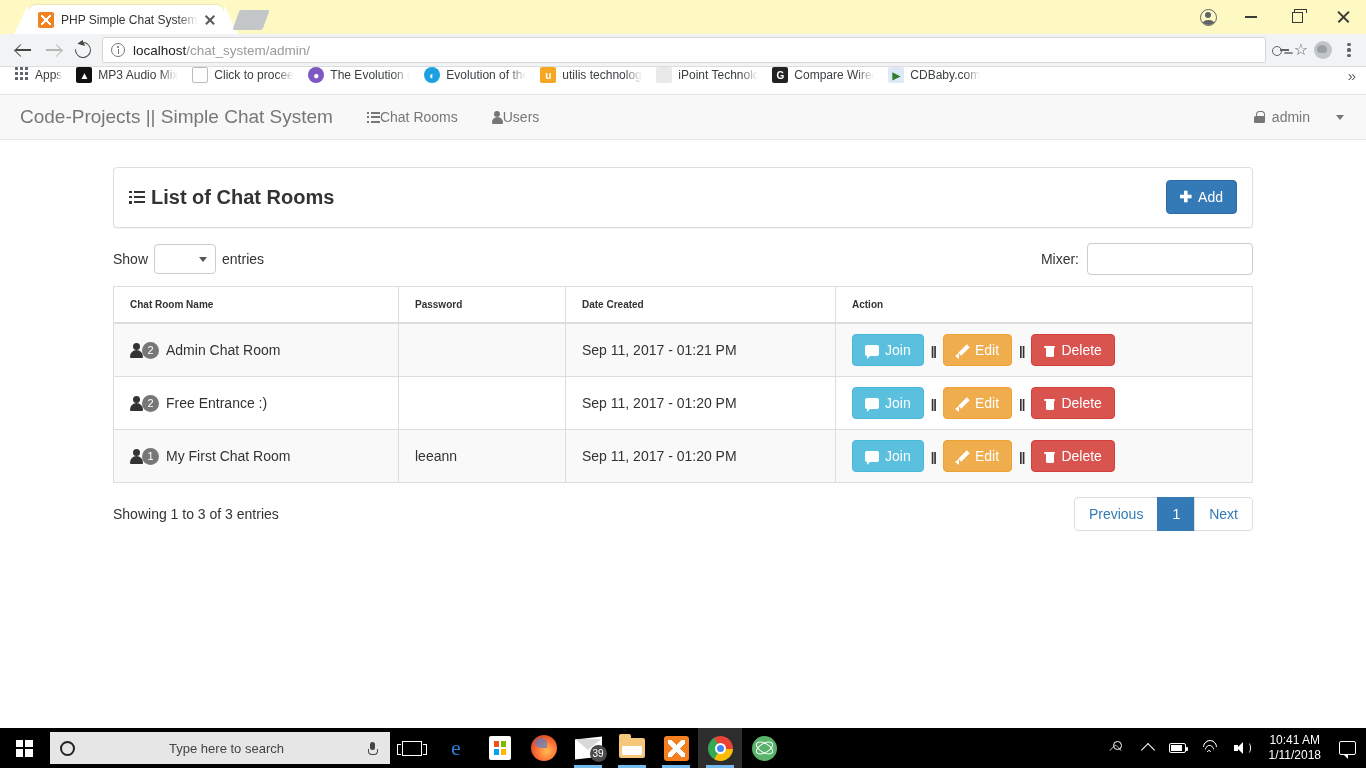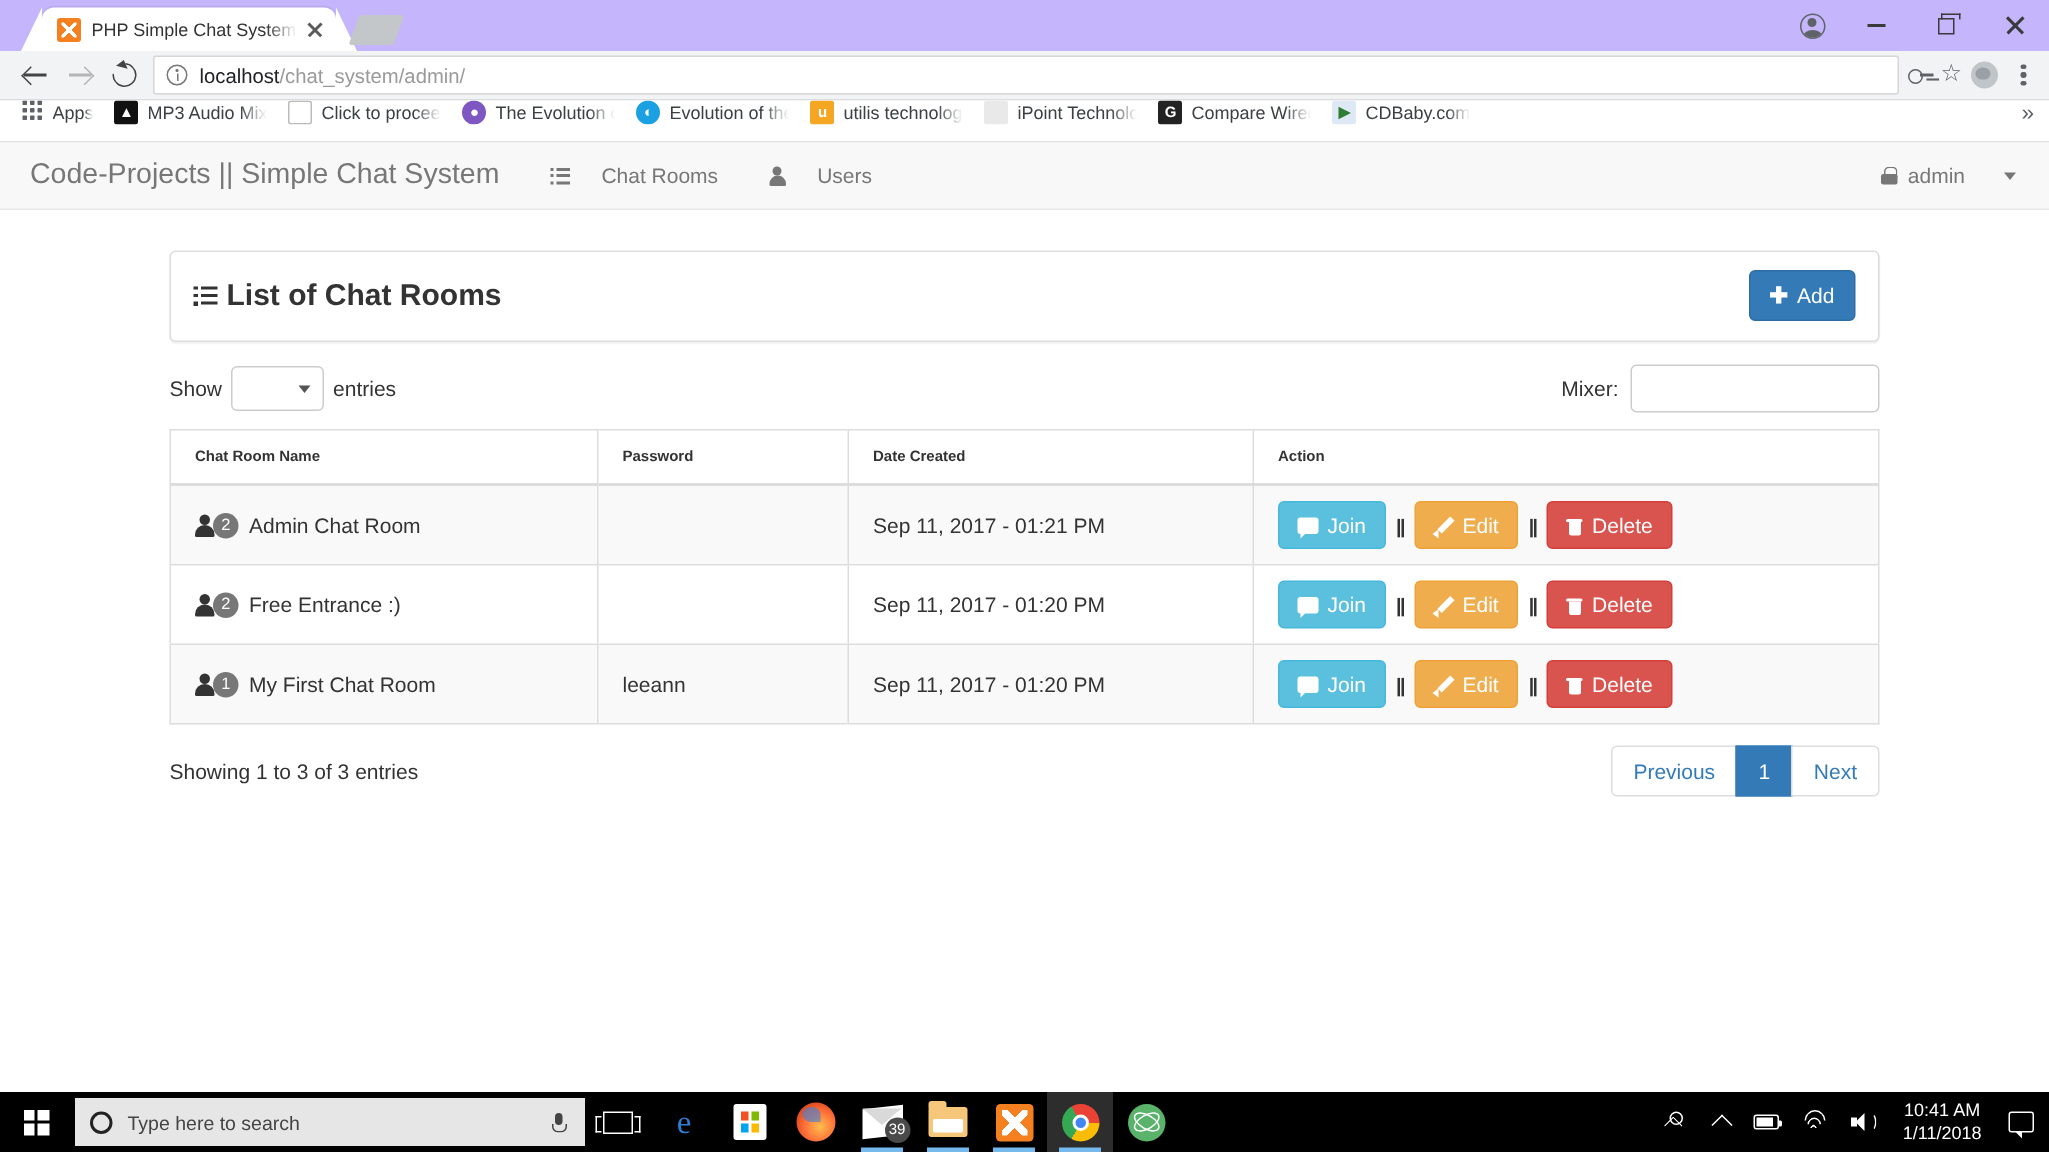--- a/index.html
+++ b/index.html
@@ -9,21 +9,21 @@
     width: 1366px; height: 768px;
     overflow: hidden;
     font-family: "Liberation Sans", sans-serif;
     background: #ffffff;
   }
 
   
   .browser { width: 1366px; height: 768px; position: relative; background:#fff; }
 
   .titlebar {
-    height: 34px; background: #c4b5fd; position: relative;
+    height: 34px; background: #fef9c3; position: relative;
     display: flex; align-items: flex-end;
   }
   .tab {
     margin-left: 28px;
     width: 196px; height: 29px;
     background: #fff;
     border-radius: 8px 8px 0 0;
     display: flex; align-items: center;
     padding: 0 6px 0 10px;
     position: relative;
@@ -164,21 +164,21 @@
   .chev { position:absolute; right:10px; font-size:15px; color:#5f6368; }
 
   
   .page { background:#fff; height: 633px; overflow:hidden; }
 
   .navbar {
     height: 45px; background:#f8f8f8; border-bottom:1px solid #e7e7e7;
     display:flex; align-items:center; padding: 0 14px;
   }
   .brand { font-size:19px; color:#777; margin-right:22px; padding: 0 6px; }
-  .nav-link { font-size:14px; color:#777; margin-right: 22px; display:flex; align-items:center; gap:21px; padding: 0 6px;}
+  .nav-link { font-size:14px; color:#777; margin-right: 22px; display:flex; align-items:center; gap:0; padding: 0 6px;}
   .nav-right { margin-left:auto; display:flex; align-items:center; color:#777; font-size:14px; }
   .caret { margin-left: 26px; margin-right: 8px; width:0;height:0;border-left:4px solid transparent;border-right:4px solid transparent;border-top:5px solid #777; }
   .list-icon {
     width: 13px; height: 11px; display:inline-block; position:relative; flex:0 0 13px;
   }
   .list-icon i {
     position:absolute; left:4px; width:9px; height:2px; background:currentColor; display:block;
   }
   .list-icon i:nth-child(1){top:0;} .list-icon i:nth-child(2){top:4.5px;} .list-icon i:nth-child(3){top:9px;}
   .list-icon b {
@@ -295,21 +295,21 @@
     background:#000; display:flex; align-items:center;
   }
   .start-btn { width:48px;height:40px;display:flex;align-items:center;justify-content:center;}
   .win-logo { width:17px;height:17px; display:grid; grid-template-columns:1fr 1fr; grid-template-rows:1fr 1fr; gap:2px;}
   .win-logo i { background:#fff; display:block;}
   .search-box {
     width: 340px; height:32px; background:#e6e6e6; display:flex; align-items:center;
     padding: 0 10px; margin-left: 2px;
   }
   .search-ring { width:15px;height:15px;border:2px solid #222;border-radius:50%; flex:0 0 15px;}
-  .search-text { font-size:13px; color:#444; margin-left:10px; flex:1 1 auto;}
+  .search-text { font-size:13px; color:#444; margin-left:10px; flex:1 1 auto;text-align:center;}
   .mic { width:8px;height:13px; position:relative; margin-right:4px;}
   .mic:before{content:"";position:absolute;left:1.5px;top:0;width:5px;height:8px;border-radius:2.5px;background:#444;}
   .mic:after{content:"";position:absolute;left:0;top:7px;width:8px;height:5px;border:1.3px solid #444;border-top:none;border-radius:0 0 4px 4px;}
   .task-ico { width:44px;height:40px; display:flex;align-items:center;justify-content:center; position:relative;}
   .task-ico.active { background:#2d2d2d; }
   .task-ico.running:after{ content:""; position:absolute;left:8px;right:8px;bottom:0;height:3px;background:#76b9ed; }
   .taskview { width:20px;height:15px;border:1.6px solid #fff; position:relative;}
   .taskview:before{content:"";position:absolute;left:-6px;top:2px;width:3px;height:9px;border:1.6px solid #fff;border-right:none;}
   .taskview:after{content:"";position:absolute;right:-6px;top:2px;width:3px;height:9px;border:1.6px solid #fff;border-left:none;}
 

